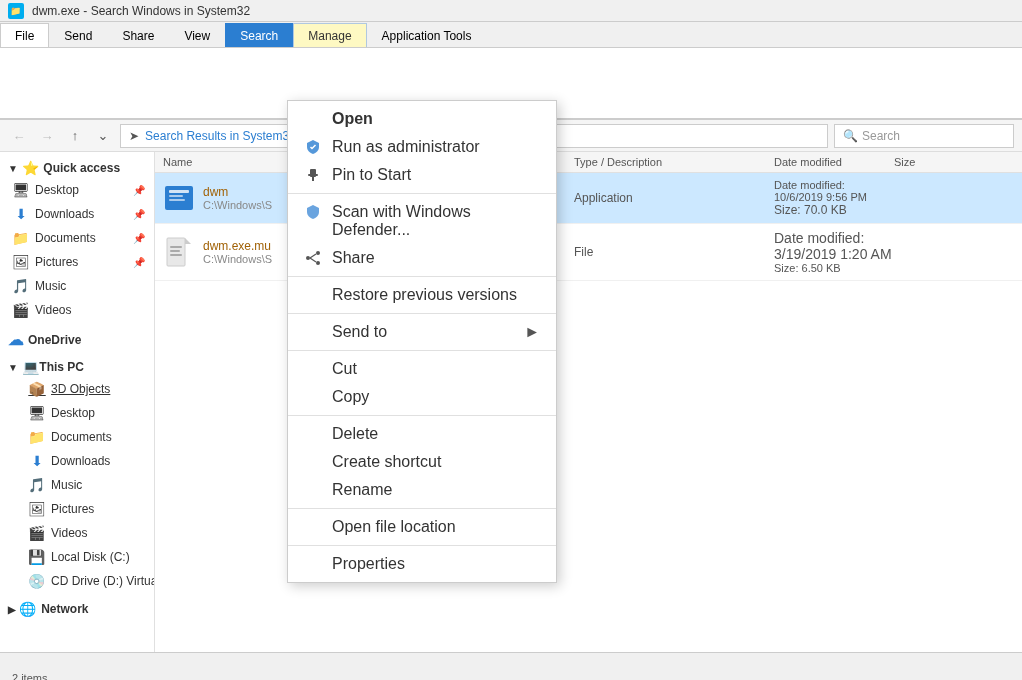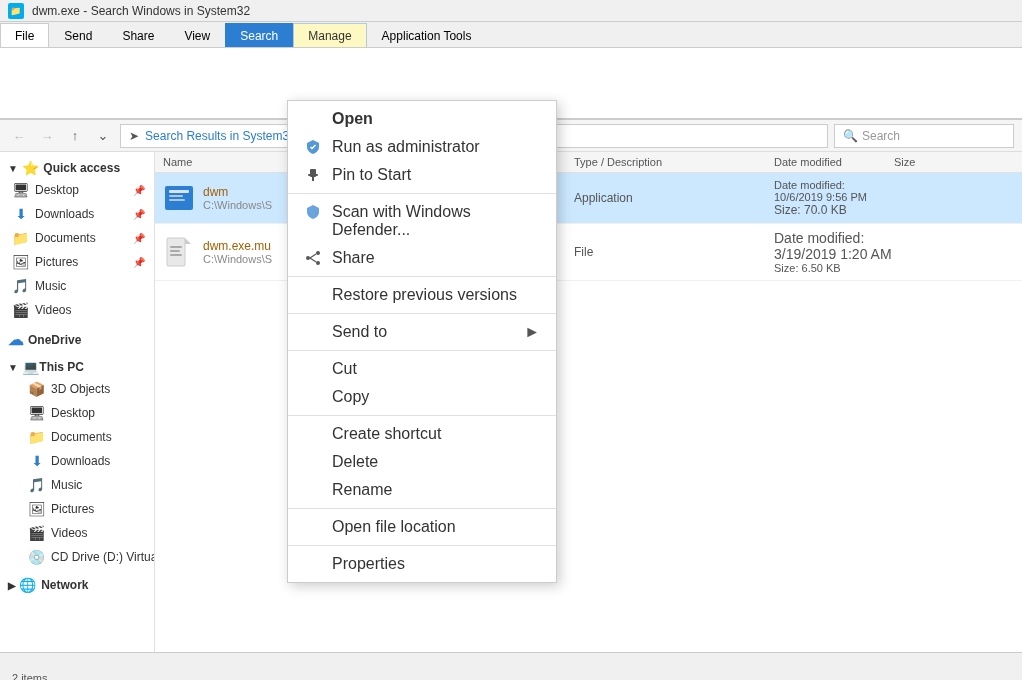--- a/index.html
+++ b/index.html
@@ -304,21 +304,21 @@
     <div class="sidebar-section-header" style="margin-top:4px;">
       <span class="icon ico-onedrive"></span>
       <span style="margin-left:4px;">OneDrive</span>
     </div>
 
     <div class="sidebar-section-header" style="margin-top:4px;">
       <span class="chevron">▼</span>
       <span class="icon ico-thispc"></span>
       <span style="margin-left:0;">This PC</span>
     </div>
-    <div class="sidebar-item" style="padding-left:28px;">
+    <div class="sidebar-item" style="padding-left:28px;text-decoration:underline;">
       <span class="icon ico-3dobjects"></span>
       <span>3D Objects</span>
     </div>
     <div class="sidebar-item" style="padding-left:28px;">
       <span class="icon ico-desktop"></span>
       <span>Desktop</span>
     </div>
     <div class="sidebar-item" style="padding-left:28px;">
       <span class="icon ico-documents"></span>
       <span>Documents</span>
@@ -331,20 +331,24 @@
       <span class="icon ico-music"></span>
       <span>Music</span>
     </div>
     <div class="sidebar-item" style="padding-left:28px;">
       <span class="icon ico-pictures"></span>
       <span>Pictures</span>
     </div>
     <div class="sidebar-item" style="padding-left:28px;">
       <span class="icon ico-videos"></span>
       <span>Videos</span>
+    </div>
+    <div class="sidebar-item" style="padding-left:28px;">
+      <span class="icon ico-localdisk"></span>
+      <span>Local Disk (C:)</span>
     </div>
     <div class="sidebar-item" style="padding-left:28px;">
       <span class="icon ico-cddrive"></span>
       <span>CD Drive (D:) Virtua</span>
     </div>
 
     <div class="sidebar-section-header" style="margin-top:4px;">
       <span class="chevron">▶</span>
       <span class="icon ico-network"></span>
       <span style="margin-left:4px;">Network</span>
@@ -474,28 +478,28 @@
     <span class="ctx-icon"></span>
     <span>Cut</span>
   </div>
   <div class="ctx-item">
     <span class="ctx-icon"></span>
     <span>Copy</span>
   </div>
   <hr class="ctx-separator">
   <div class="ctx-item">
     <span class="ctx-icon"></span>
+    <span>Delete</span>
+  </div>
+  <div class="ctx-item">
+    <span class="ctx-icon"></span>
     <span>Create shortcut</span>
   </div>
   <div class="ctx-item">
     <span class="ctx-icon"></span>
-    <span>Delete</span>
-  </div>
-  <div class="ctx-item">
-    <span class="ctx-icon"></span>
     <span>Rename</span>
   </div>
   <hr class="ctx-separator">
   <div class="ctx-item">
     <span class="ctx-icon"></span>
     <span>Open file location</span>
   </div>
   <hr class="ctx-separator">
   <div class="ctx-item">
     <span class="ctx-icon"></span>

